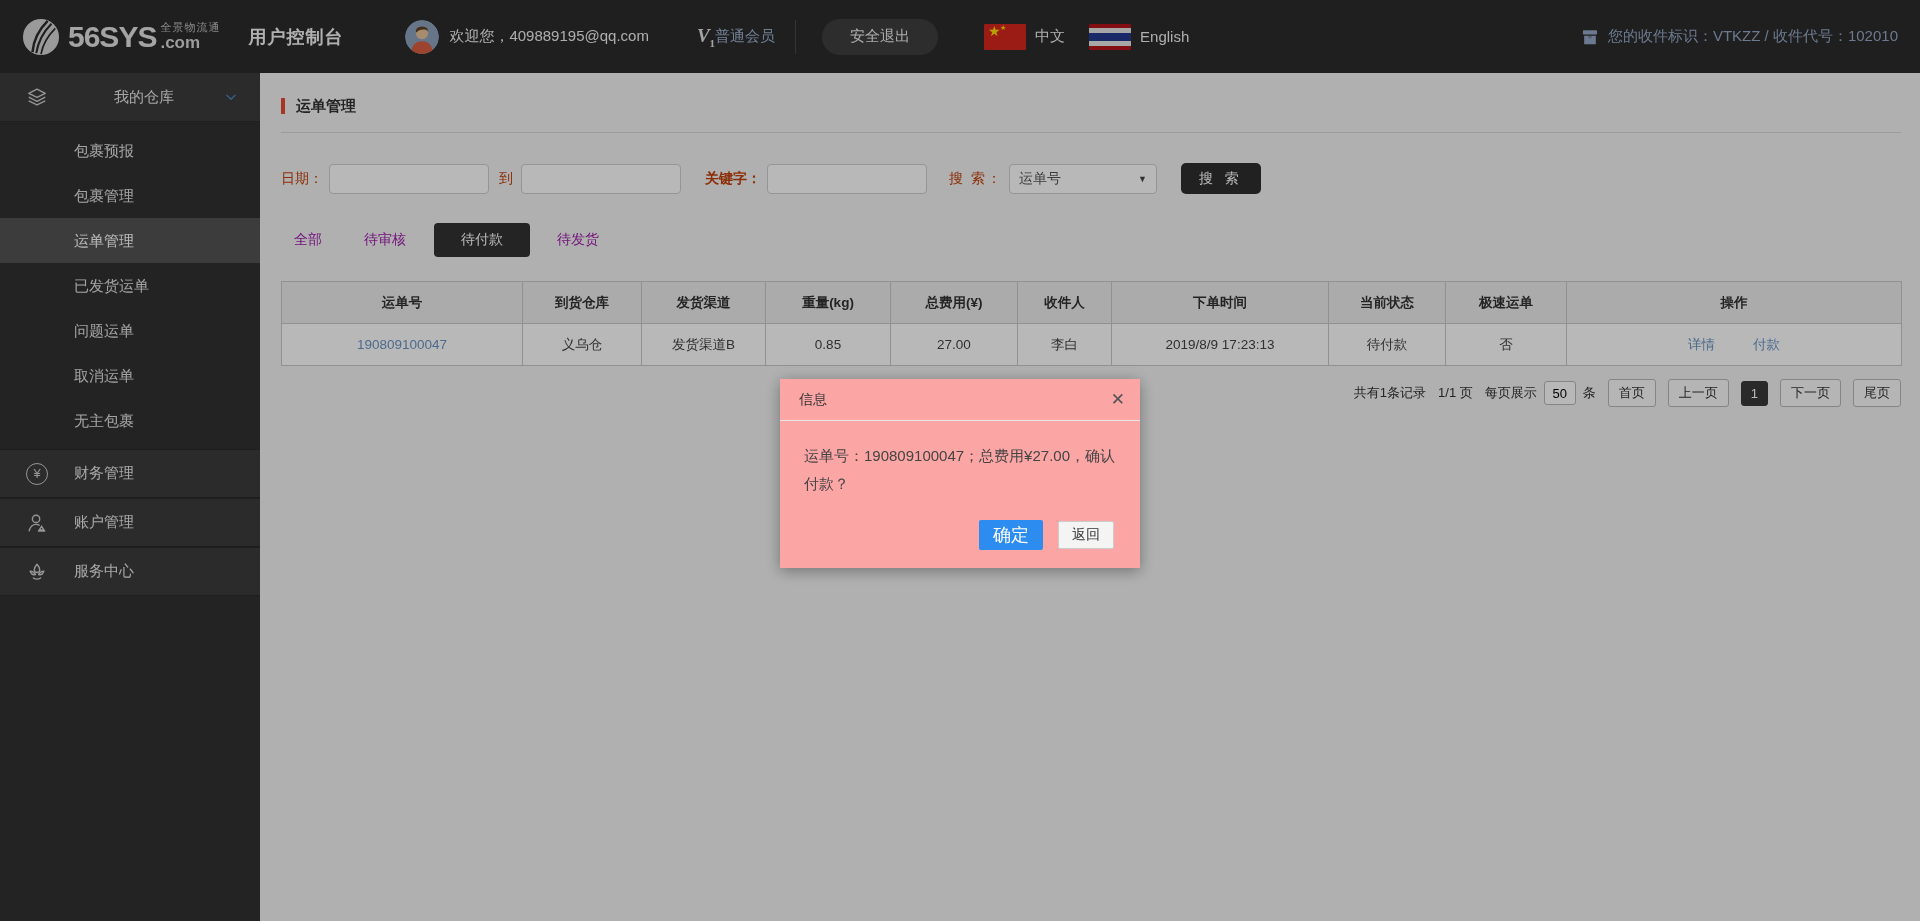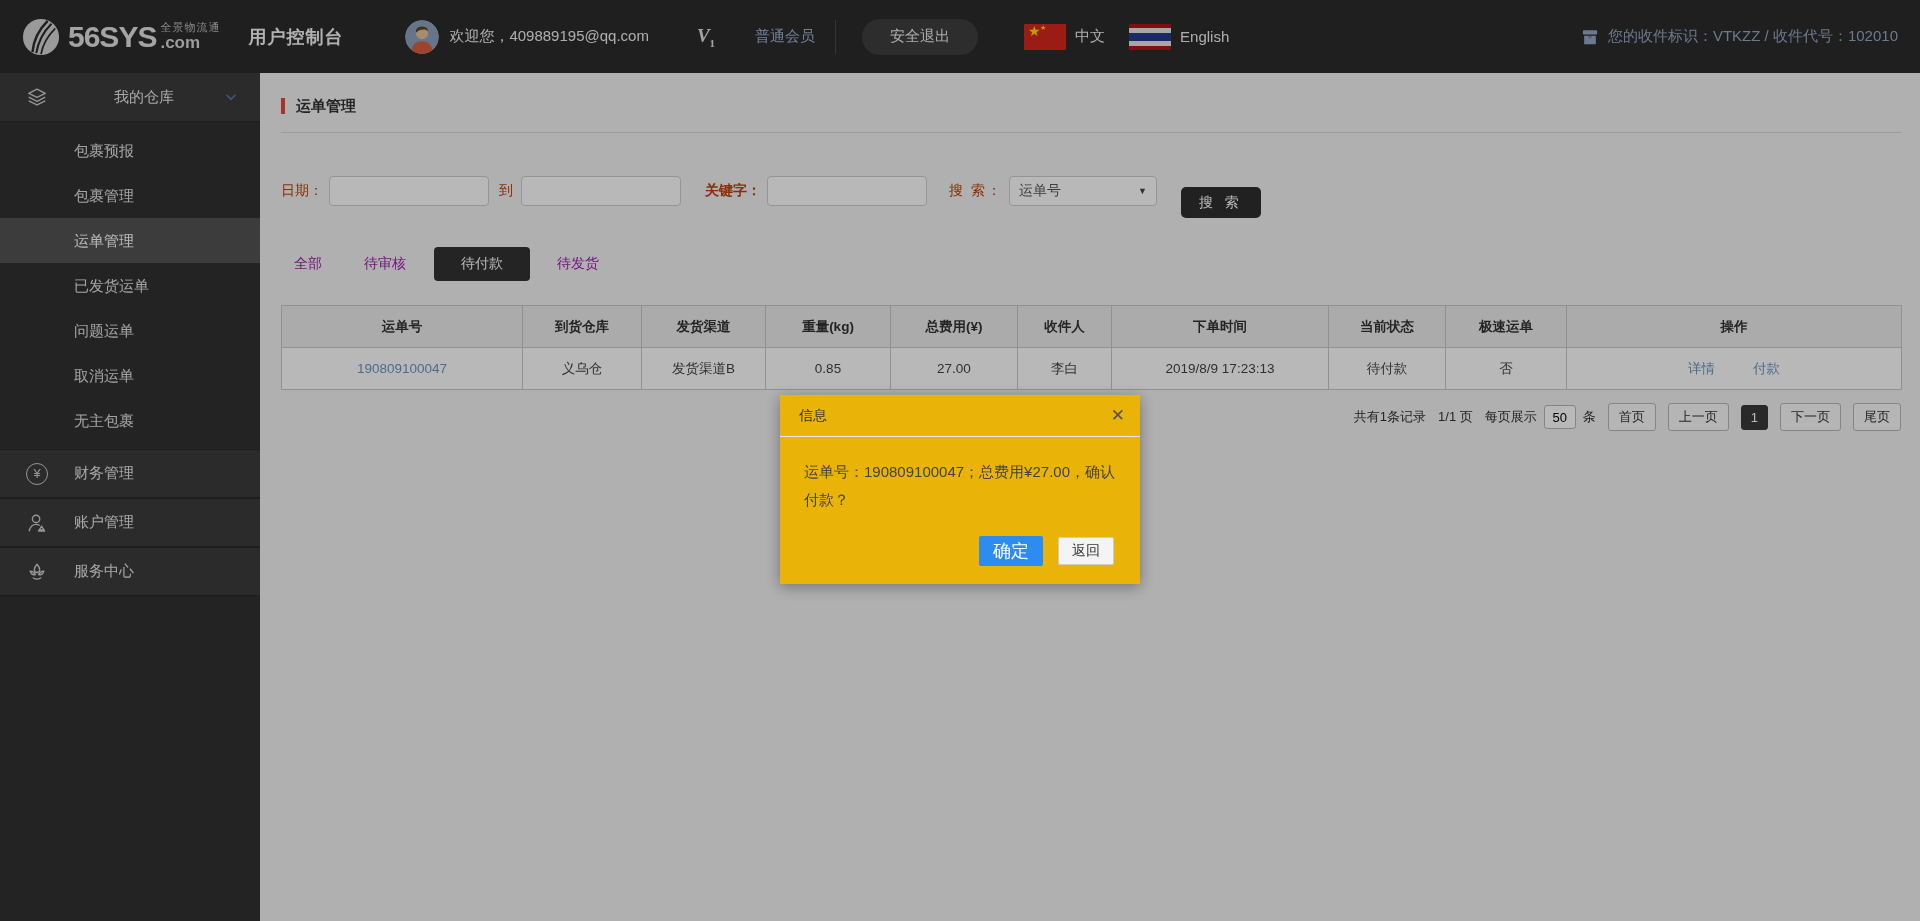--- a/index.html
+++ b/index.html
@@ -10,24 +10,24 @@
   .topbar { height:73px; background:#2b2b2b; display:flex; align-items:center; padding:0 22px; position:relative; z-index:1; }
   .logo-group { display:flex; align-items:center; }
   .logo-swoosh { width:38px; height:38px; }
   .logo-main { font-size:30px; font-weight:bold; color:#e3e3e3; letter-spacing:-1px; margin-left:8px; }
   .logo-stack { display:flex; flex-direction:column; margin-left:4px; line-height:1; }
   .logo-tagline { font-size:11px; color:#bdbdbd; letter-spacing:1px; }
   .logo-suffix { font-size:17px; font-weight:bold; color:#d9d9d9; margin-top:1px; }
   .console-title { font-size:18px; font-weight:bold; color:#f5f5f5; margin-left:28px; letter-spacing:1px; }
   .avatar { width:34px; height:34px; border-radius:50%; margin-left:62px; flex:none; }
   .welcome { font-size:15px; color:#f0f0f0; margin-left:10px; }
-  .member { display:flex; align-items:center; margin-left:48px;gap:33px; }
+  .member { display:flex; align-items:center; margin-left:48px; }
   .member-v { font-family:"Liberation Serif","DejaVu Serif",serif; font-style:italic; font-size:19px; font-weight:bold; color:#e3e3e3; }
   .member-v sub { font-size:11px; font-style:normal; }
-  .member-label { font-size:15px; color:#9db1cf; margin-left:7px; }
+  .member-label { font-size:15px; color:#9db1cf; }
   .top-divider { width:1px; height:34px; background:#4a4a4a; margin-left:20px; }
   .logout-btn { margin-left:26px; background:#3f3f3f; color:#ececec; border:none; border-radius:18px; height:36px; padding:0 28px; font-size:15px; cursor:pointer; font-family:inherit; }
   .flag { width:42px; height:26px; flex:none; position:relative; border-radius:1px; overflow:hidden; }
   .flag-cn { background:#d6281e; margin-left:46px; }
   .flag-cn .star { position:absolute; left:4px; top:-1px; color:#ffde00; font-size:14px; }
   .flag-cn .star-sm { position:absolute; left:16px; top:0px; color:#ffde00; font-size:7px; }
   .flag-th { margin-left:24px; background:linear-gradient(to bottom,#b5121b 0 16.6%,#e8e8e8 16.6% 33.3%,#243a8f 33.3% 66.6%,#e8e8e8 66.6% 83.3%,#b5121b 83.3% 100%); }
   .lang-label { font-size:15px; color:#f0f0f0; margin-left:9px; }
   .receiver-info { margin-left:auto; display:flex; align-items:center; color:#96a9c6; font-size:15px; }
   .receiver-info svg { margin-right:8px; }
@@ -52,41 +52,41 @@
   .title-divider { height:1px; background:#d9d9d9; margin-top:15px; }
 
   .filter-row { display:flex; align-items:center; margin-top:30px; }
   .f-label { font-size:14px; color:#c2410c; }
   .f-input { width:160px; height:30px; border:1px solid #cfcfcf; border-radius:4px; background:#fff; margin-left:6px; padding:0 8px; font-size:13px; font-family:inherit; }
   .to-label { margin:0 8px 0 10px; }
   .kw-label { margin-left:24px;font-weight:bold; }
   .search-label { margin-left:22px; letter-spacing:2px; }
   .f-select { width:148px; height:30px; border:1px solid #cfcfcf; border-radius:4px; background:#fff; margin-left:6px; padding:0 9px; display:flex; align-items:center; justify-content:space-between; font-size:14px; color:#555; cursor:pointer; }
   .f-select .caret { font-size:9px; color:#444; }
-  .search-btn { margin-left:24px; width:80px; height:31px; background:#2e2e2e; color:#fff; border:none; border-radius:5px; font-size:14px; letter-spacing:4px; cursor:pointer; font-family:inherit;margin-top:24px; }
+  .search-btn { margin-left:24px; width:80px; height:31px; background:#2e2e2e; color:#fff; border:none; border-radius:5px; font-size:14px; letter-spacing:4px; cursor:pointer; font-family:inherit; }
 
   .tabs-row { display:flex; align-items:center; margin-top:29px; padding-left:13px; }
   .tab { font-size:14px; color:#a21caf; cursor:pointer; margin-right:42px; }
   .tab.active { background:#333; color:#fff; border-radius:4px; padding:8px 27px; margin-right:27px; margin-left:-14px; }
 
   table.waybill { border-collapse:collapse; table-layout:fixed; width:1620px; margin-top:24px; background:#fff; }
   table.waybill th { background:#ededed; font-size:13.5px; font-weight:bold; color:#333; height:42px; border:1px solid #c9c9c9; text-align:center; }
   table.waybill td { font-size:13.5px; color:#444; height:42px; border:1px solid #c9c9c9; text-align:center; background:#fff; }
   .link { color:#6b95c5; cursor:pointer; text-decoration:none; }
   .op-link { margin:0 17px; }
 
   .pagination { display:flex; align-items:center; justify-content:flex-end; margin-top:13px; font-size:13px; color:#333; }
   .pg-text { margin-left:12px; }
   .pp-input { width:32px; height:24px; border:1px solid #b9b9b9; border-radius:3px; background:#fff; text-align:center; font-size:13px; margin:0 7px; font-family:inherit; }
   .pg-btn { border:1px solid #b9b9b9; background:#fbfbfb; border-radius:3px; padding:4px 10px; margin-left:12px; font-size:13px; color:#333; cursor:pointer; font-family:inherit; }
   .pg-btn.current { background:#3a3a3a; color:#fff; border-color:#3a3a3a; padding:4px 9px; }
 
   
   .dim-overlay { position:fixed; left:0; top:0; right:0; bottom:0; background:rgba(0,0,0,0.28); z-index:50; }
-  .modal { position:fixed; z-index:100; left:50%; transform:translateX(-50%); top:395px; width:360px; background:#eab308; box-shadow:0 3px 14px rgba(0,0,0,0.35); }
+  .modal { position:fixed; z-index:100; left:50%; transform:translateX(-50%); top:379px; width:360px; background:#fca5a5; box-shadow:0 3px 14px rgba(0,0,0,0.35); }
   .modal-head { height:42px; display:flex; align-items:center; justify-content:space-between; padding:0 15px 0 19px; border-bottom:1px solid #e8e8e8; }
   .modal-title { font-size:14px; color:#333; }
   .modal-close { font-size:17px; color:#555; cursor:pointer; line-height:1; }
   .modal-body { padding:21px 24px 8px 24px; font-size:15px; color:#444; line-height:1.85; }
   .modal-foot { display:flex; justify-content:flex-end; align-items:center; padding:14px 26px 18px 0; }
   .btn-confirm { width:64px; height:30px; background:#2d8cf0; color:#fff; border:none; border-radius:2px; font-size:18px; cursor:pointer; font-family:inherit; }
   .btn-cancel { width:56px; height:28px; background:#f4f4f4; color:#333; border:1px solid #ccc; border-radius:2px; font-size:14px; margin-left:15px; cursor:pointer; font-family:inherit; }
 </style>
 </head>
 <body>

